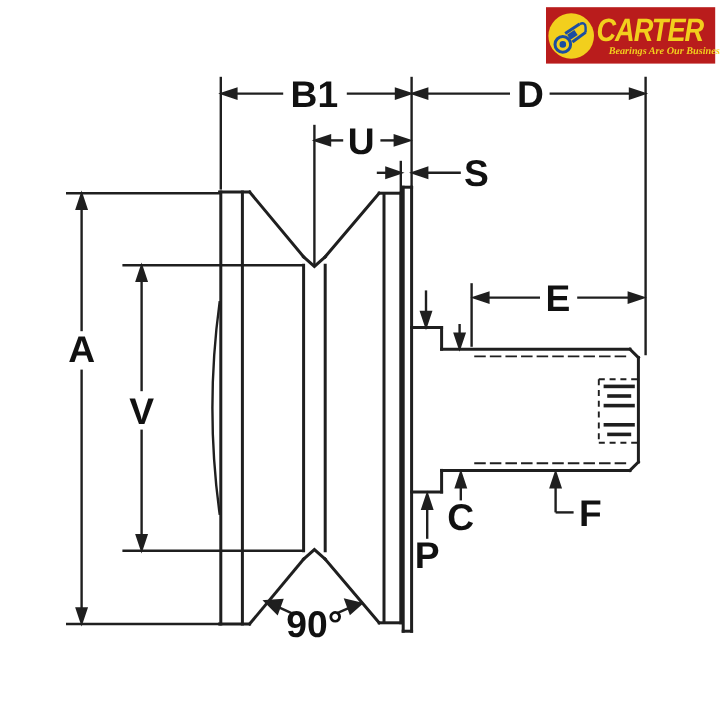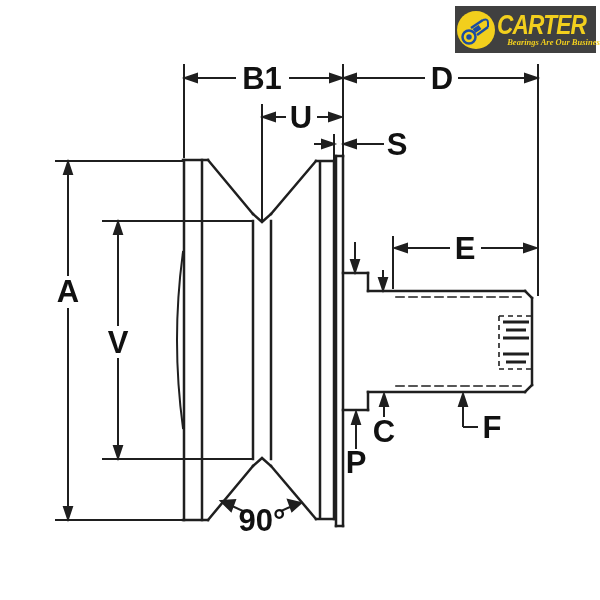--- a/index.html
+++ b/index.html
@@ -2,21 +2,21 @@
 <html><head>
 <meta charset="utf-8">
 <style>
   html,body{margin:0;padding:0;}
   body{width:600px;height:600px;background:#ffffff;position:relative;overflow:hidden;
        font-family:"Liberation Sans", sans-serif;}
   .stage{position:absolute;inset:0;width:600px;height:600px;}
   svg text{font-family:"Liberation Sans", sans-serif;font-weight:bold;fill:#111111;}
   .dim-label{font-size:31px;}
   
-  .logo{position:absolute;top:6px;left:455px;width:141px;height:47px;background:#404040;
+  .logo{position:absolute;top:6px;left:455px;width:141px;height:47px;background:#b91c1c;
         display:flex;align-items:center;box-sizing:border-box;padding:2px 4px 2px 2px;}
   .logo-circle{width:38px;height:38px;border-radius:50%;background:#f2cf1d;flex:0 0 auto;
                position:relative;overflow:hidden;}
   .logo-text{display:flex;flex-direction:column;align-items:flex-end;margin-left:2px;flex:1;}
   .logo-brand{color:#f2cf1d;font-weight:bold;font-style:italic;font-size:27px;line-height:26px;
               letter-spacing:-1px;transform:scaleX(.84);transform-origin:left center;align-self:flex-start;}
   .logo-tagline{color:#f2cf1d;font-family:"Liberation Serif", serif;font-style:italic;font-weight:bold;
                 font-size:8.5px;line-height:9px;white-space:nowrap;}
 </style>
 </head>

